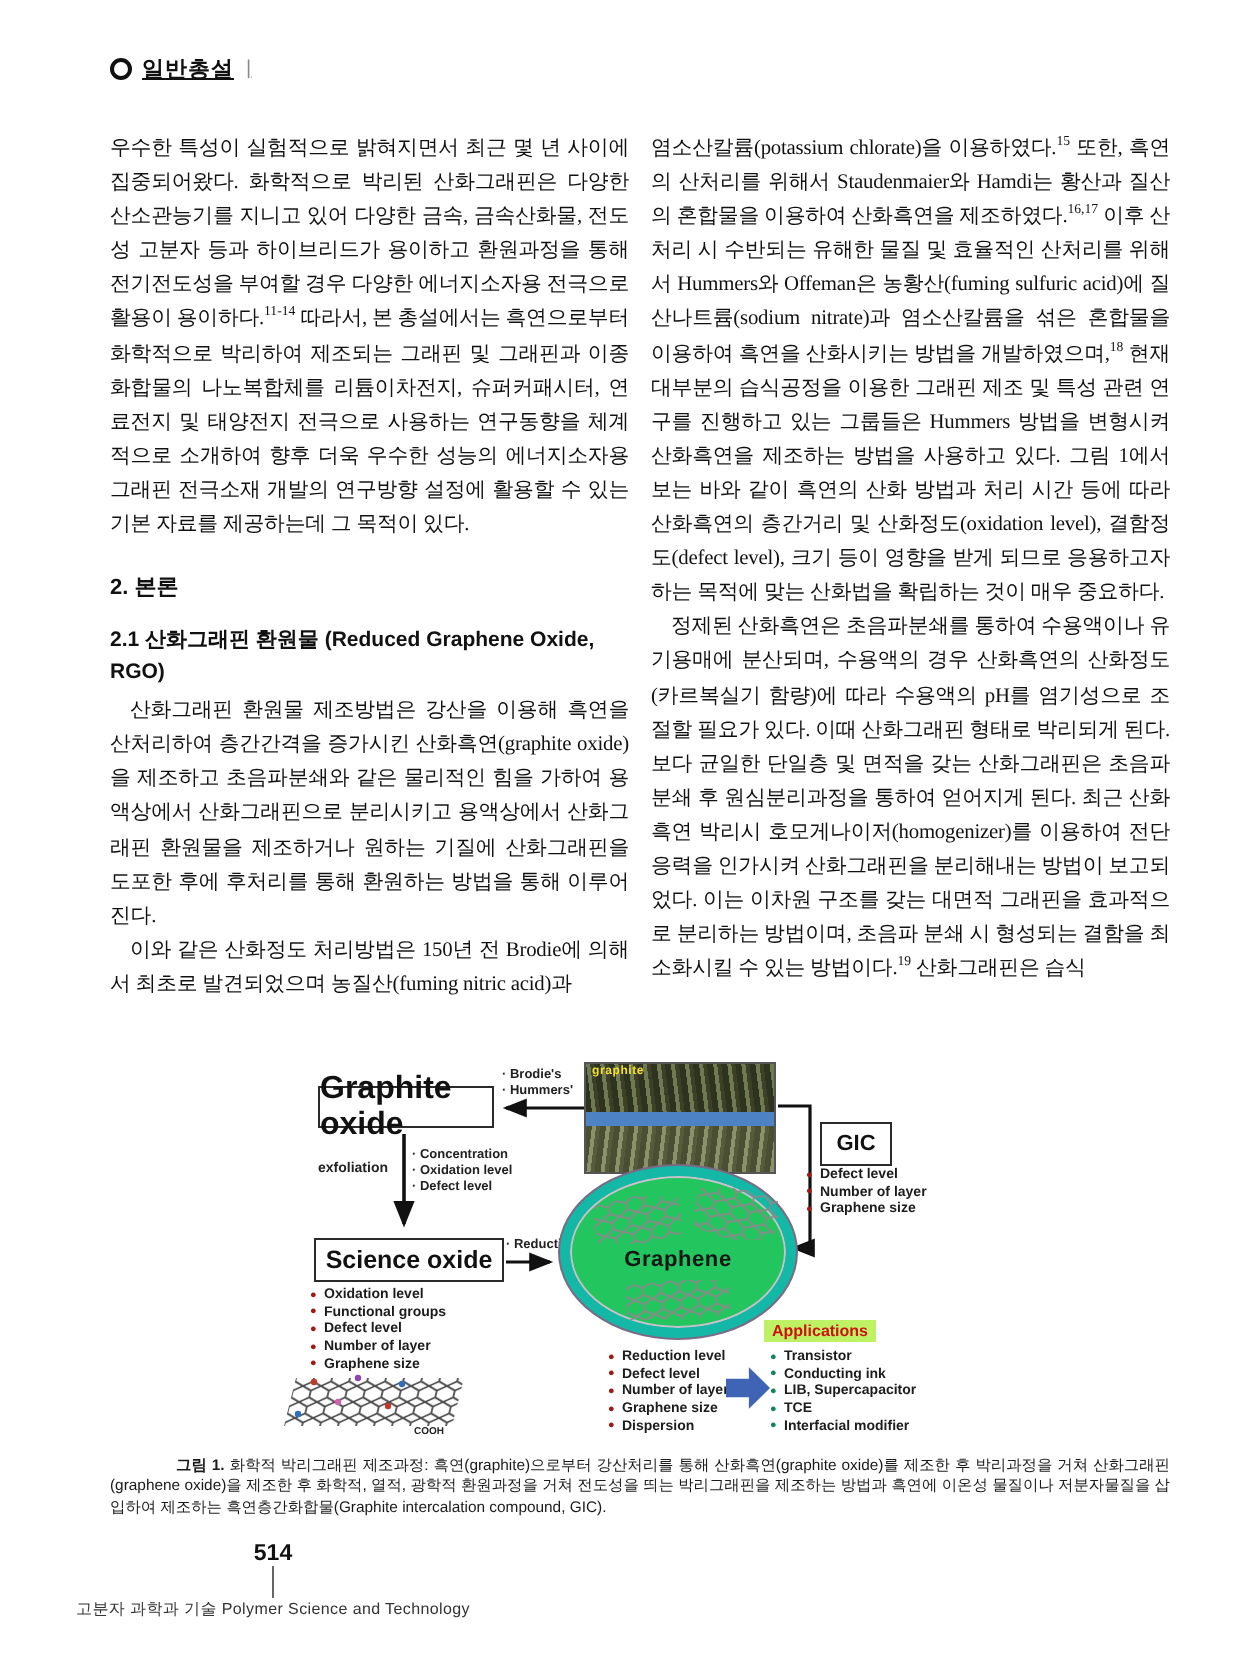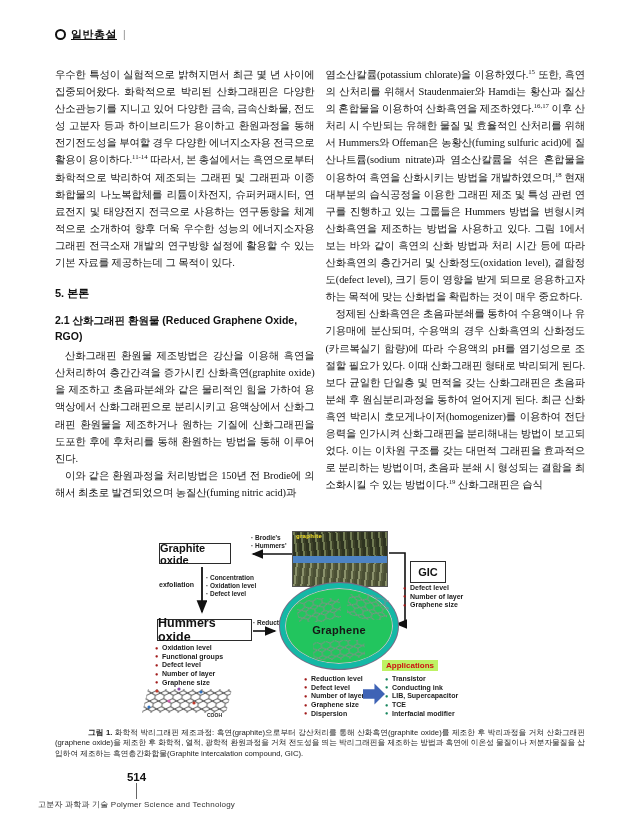--- a/index.html
+++ b/index.html
@@ -72,24 +72,24 @@
 
   <div class="hdr">
     <span class="ring"></span>
     <span class="hdr-badge">일반총설</span>
     <span class="hdr-sep">|</span>
   </div>
 
   <div class="cols">
     <div class="col">
       <p class="para"><span>우수한 특성이 실험적으로 밝혀지면서 최근 몇 년 사이에 집중되어왔다. 화학적으로 박리된 산화그래핀은 다양한 산소관능기를 지니고 있어 다양한 금속, 금속산화물, 전도성 고분자 등과 하이브리드가 용이하고 환원과정을 통해 전기전도성을 부여할 경우 다양한 에너지소자용 전극으로 활용이 용이하다.</span><sup>11-14</sup><span> 따라서, 본 총설에서는 흑연으로부터 화학적으로 박리하여 제조되는 그래핀 및 그래핀과 이종화합물의 나노복합체를 리튬이차전지, 슈퍼커패시터, 연료전지 및 태양전지 전극으로 사용하는 연구동향을 체계적으로 소개하여 향후 더욱 우수한 성능의 에너지소자용 그래핀 전극소재 개발의 연구방향 설정에 활용할 수 있는 기본 자료를 제공하는데 그 목적이 있다.</span></p>
-      <h2 class="h-sec">5. 본론</h2>
+      <h2 class="h-sec">2. 본론</h2>
       <h3 class="h-sub"><span>2.1 산화그래핀 환원물 (Reduced Graphene Oxide, RGO)</span></h3>
       <p class="para ind"><span>산화그래핀 환원물 제조방법은 강산을 이용해 흑연을 산처리하여 층간간격을 증가시킨 산화흑연(graphite oxide)을 제조하고 초음파분쇄와 같은 물리적인 힘을 가하여 용액상에서 산화그래핀으로 분리시키고 용액상에서 산화그래핀 환원물을 제조하거나 원하는 기질에 산화그래핀을 도포한 후에 후처리를 통해 환원하는 방법을 통해 이루어진다.</span></p>
-      <p class="para ind"><span>이와 같은 환원과정을 처리방법은 150년 전 Brodie에 의해서 최초로 발견되었으며 농질산(fuming nitric acid)과</span></p>
+      <p class="para ind"><span>이와 같은 산화정도 처리방법은 150년 전 Brodie에 의해서 최초로 발견되었으며 농질산(fuming nitric acid)과</span></p>
     </div>
     <div class="col">
       <p class="para"><span>염소산칼륨(potassium chlorate)을 이용하였다.</span><sup>15</sup><span> 또한, 흑연의 산처리를 위해서 Staudenmaier와 Hamdi는 황산과 질산의 혼합물을 이용하여 산화흑연을 제조하였다.</span><sup>16,17</sup><span> 이후 산처리 시 수반되는 유해한 물질 및 효율적인 산처리를 위해서 Hummers와 Offeman은 농황산(fuming sulfuric acid)에 질산나트륨(sodium nitrate)과 염소산칼륨을 섞은 혼합물을 이용하여 흑연을 산화시키는 방법을 개발하였으며,</span><sup>18</sup><span> 현재 대부분의 습식공정을 이용한 그래핀 제조 및 특성 관련 연구를 진행하고 있는 그룹들은 Hummers 방법을 변형시켜 산화흑연을 제조하는 방법을 사용하고 있다. 그림 1에서 보는 바와 같이 흑연의 산화 방법과 처리 시간 등에 따라 산화흑연의 층간거리 및 산화정도(oxidation level), 결함정도(defect level), 크기 등이 영향을 받게 되므로 응용하고자 하는 목적에 맞는 산화법을 확립하는 것이 매우 중요하다.</span></p>
       <p class="para ind"><span>정제된 산화흑연은 초음파분쇄를 통하여 수용액이나 유기용매에 분산되며, 수용액의 경우 산화흑연의 산화정도(카르복실기 함량)에 따라 수용액의 pH를 염기성으로 조절할 필요가 있다. 이때 산화그래핀 형태로 박리되게 된다. 보다 균일한 단일층 및 면적을 갖는 산화그래핀은 초음파 분쇄 후 원심분리과정을 통하여 얻어지게 된다. 최근 산화흑연 박리시 호모게나이저(homogenizer)를 이용하여 전단응력을 인가시켜 산화그래핀을 분리해내는 방법이 보고되었다. 이는 이차원 구조를 갖는 대면적 그래핀을 효과적으로 분리하는 방법이며, 초음파 분쇄 시 형성되는 결함을 최소화시킬 수 있는 방법이다.</span><sup>19</sup><span> 산화그래핀은 습식</span></p>
     </div>
   </div>
 
   <div class="fig">
     <svg width="0" height="0" style="position:absolute">
       <defs>
@@ -118,30 +118,30 @@
       </div>
       <div class="gi-sky"></div>
       <div class="gi-bot"></div>
     </div>
 
     <div class="small-note" style="left:196px;top:11px;">
       <div>· Brodie's</div>
       <div>· Hummers'</div>
     </div>
 
-    <div class="fbox" style="left:104px;top:20px;width:72px;height:21px;font-size:11px;">Graphite oxide</div>
+    <div class="fbox" style="left:104px;top:20px;width:88px;height:21px;font-size:16px;">Graphite oxide</div>
 
     <div class="small-note" style="left:104px;top:58px;font-size:7px;">exfoliation</div>
     <div class="small-note" style="left:151px;top:51px;">
       <div>· Concentration</div>
       <div>· Oxidation level</div>
       <div>· Defect level</div>
     </div>
 
-    <div class="fbox" style="left:102px;top:96px;width:95px;height:22px;font-size:12.5px;">Hummers oxide</div>
+    <div class="fbox" style="left:102px;top:96px;width:95px;height:22px;font-size:12.5px;">Science oxide</div>
 
     <div class="small-note" style="left:198px;top:96px;">· Reduction</div>
 
     <div class="oval">
       <svg class="flake" style="left:12px;top:10px;" width="44" height="24">
         <rect width="44" height="24" fill="url(#honey)" transform="rotate(-14 22 12)"></rect>
       </svg>
       <svg class="flake" style="left:62px;top:6px;" width="42" height="26">
         <rect width="42" height="26" fill="url(#honey)" transform="rotate(18 21 13)"></rect>
       </svg>

